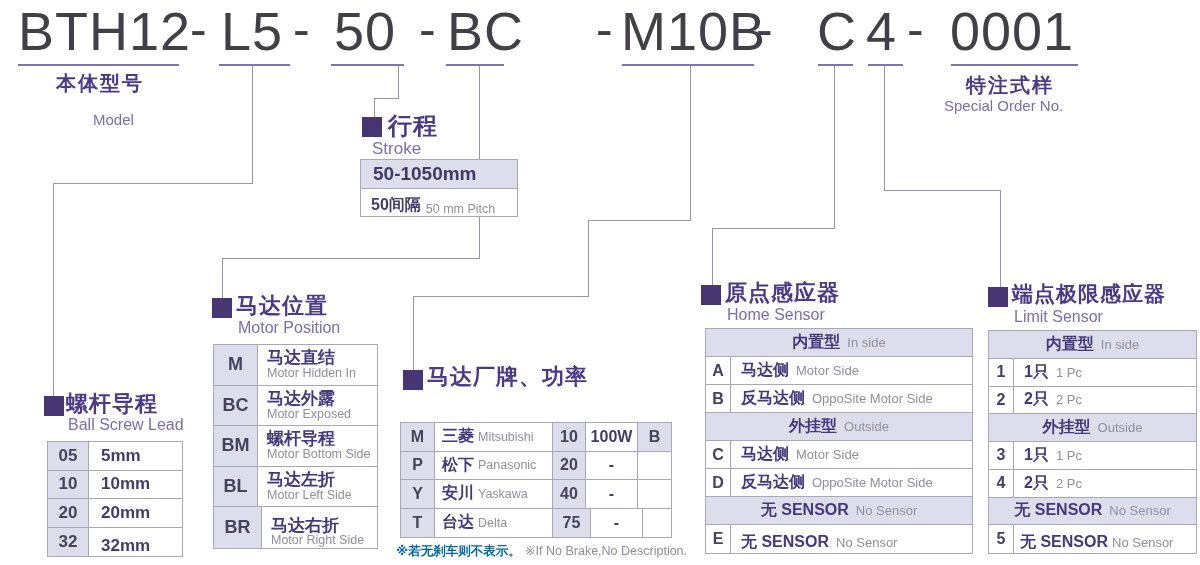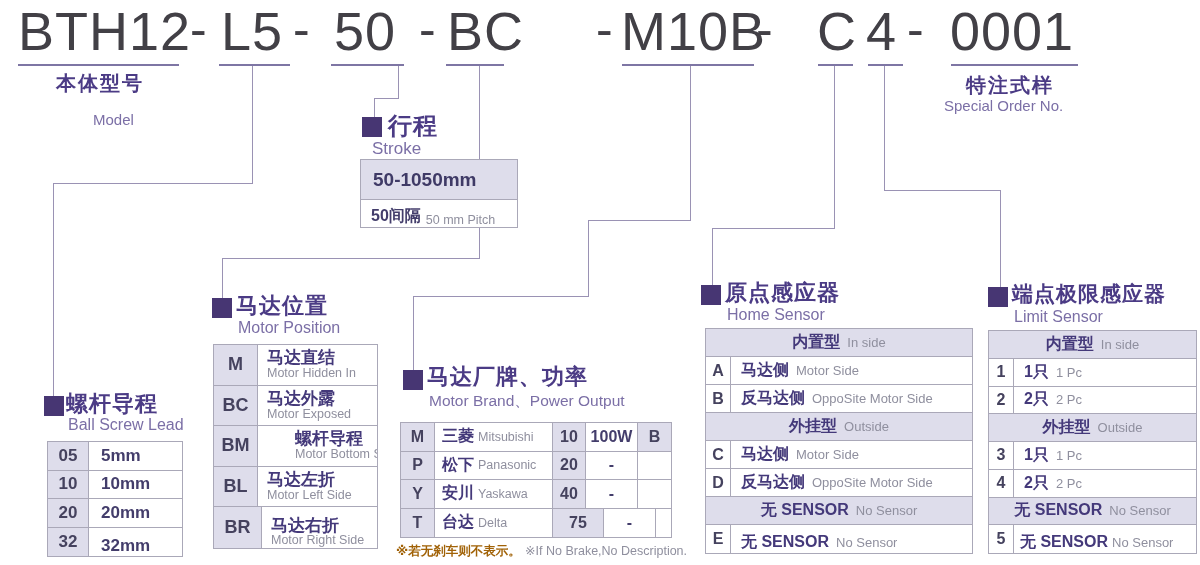--- a/index.html
+++ b/index.html
@@ -38,21 +38,21 @@
 
   
   .mb-cell{display:flex;align-items:center;height:100%;border-right:1px solid #aaa8b8;box-sizing:border-box;flex:0 0 auto;}
   .mb-center{justify-content:center;}
   .mb-last{border-right:none;}
 
   
   .s-hdr{justify-content:center;gap:7px;}
   .s-code{flex:0 0 25px;display:flex;align-items:center;justify-content:center;height:100%;border-right:1px solid #aaa8b8;box-sizing:border-box;font-size:16px;font-weight:bold;color:#45425e;}
   .s-val{padding-left:10px;display:flex;align-items:baseline;gap:7px;overflow:hidden;}
-  .note-cn{font-size:12.5px;font-weight:bold;color:#a16207;}
+  .note-cn{font-size:12.5px;font-weight:bold;color:#0369a1;}
   .note-en{font-size:12.5px;color:#8f8f9e;}
 </style>
 </head>
 <body>
 
 <div class="canvas">
 
   <div>
     <span class="seg" style="left:18px;">BTH12</span>
     <span class="hy" style="left:190px;">-</span>
@@ -107,21 +107,21 @@
   <div class="line" style="left:712px;top:228px;width:1px;height:58px;"></div>
 
   <div class="line" style="left:884px;top:66px;width:1px;height:124px;"></div>
   <div class="line" style="left:884px;top:190px;width:117px;height:1px;"></div>
   <div class="line" style="left:1000px;top:190px;width:1px;height:98px;"></div>
 
   <div class="mark" style="left:362px;top:117px;"></div>
   <div class="sec-cn" style="left:388px;top:110px;font-size:24px;">行程</div>
   <div class="sec-en" style="left:372px;top:139px;font-size:17px;">Stroke</div>
   <div class="tbl" style="left:360px;top:159px;width:158px;">
-    <div class="trow shade" style="height:40px;">
+    <div class="trow shade" style="height:29px;">
       <span class="valcell" style="font-size:19px;color:#3f3a66;">50-1050mm</span>
     </div>
     <div class="trow" style="height:27px;">
       <span class="valcell" style="font-size:16px;padding-left:10px;">50间隔</span>
       <span class="en-val" style="margin-left:5px;">50 mm Pitch</span>
     </div>
   </div>
 
   <div class="mark" style="left:44px;top:396px;"></div>
   <div class="sec-cn" style="left:66px;top:389px;">螺杆导程</div>
@@ -156,21 +156,21 @@
           <span class="mp-en" style="display:block;">Motor Hidden In</span>
         </span>
     </div>
     <div class="trow" style="height:40.5px;">
       <span class="codecell shade" style="width:44px;font-size:18px;">BC</span>
       <span class="mp-text">
           <span class="mp-cn" style="display:block;">马达外露</span>
           <span class="mp-en" style="display:block;">Motor Exposed</span>
         </span>
     </div>
-    <div class="trow" style="height:40.5px;gap:28px;">
+    <div class="trow" style="height:40.5px;">
       <span class="codecell shade" style="width:44px;font-size:18px;">BM</span>
       <span class="mp-text">
           <span class="mp-cn" style="display:block;">螺杆导程</span>
           <span class="mp-en" style="display:block;">Motor Bottom Side</span>
         </span>
     </div>
     <div class="trow" style="height:40.5px;">
       <span class="codecell shade" style="width:44px;font-size:18px;">BL</span>
       <span class="mp-text">
           <span class="mp-cn" style="display:block;">马达左折</span>
@@ -181,21 +181,20 @@
       <span class="codecell shade" style="width:48px;font-size:18px;">BR</span>
       <span class="mp-text">
           <span class="mp-cn" style="display:block;">马达右折</span>
           <span class="mp-en" style="display:block;">Motor Right Side</span>
         </span>
     </div>
   </div>
 
   <div class="mark" style="left:403px;top:370px;"></div>
   <div class="sec-cn" style="left:427px;top:362px;">马达厂牌、功率</div>
-  <div class="sec-en" style="left:429px;top:391px;font-size:15.5px;">Motor Brand、Power Output</div>
   <div class="tbl" style="left:400px;top:422px;width:272px;">
     <div class="trow" style="height:28.5px;">
       <span class="mb-cell mb-center shade" style="width:34px;">
           <span class="cn-val" style="font-weight:bold;color:#45425e;">M</span>
         </span>
       <span class="mb-cell" style="width:118px;padding-left:7px;gap:4px;">
           <span class="cn-val">三菱</span>
           <span class="en-val">Mitsubishi</span>
         </span>
       <span class="mb-cell mb-center shade" style="width:33px;">
@@ -245,21 +244,21 @@
         </span>
     </div>
     <div class="trow" style="height:28.5px;">
       <span class="mb-cell mb-center shade" style="width:34px;">
           <span class="cn-val" style="font-weight:bold;color:#45425e;">T</span>
         </span>
       <span class="mb-cell" style="width:118px;padding-left:7px;gap:4px;">
           <span class="cn-val">台达</span>
           <span class="en-val">Delta</span>
         </span>
-      <span class="mb-cell mb-center shade" style="width:51px;margin-top:13px;">
+      <span class="mb-cell mb-center shade" style="width:38px;margin-top:13px;">
           <span class="cn-val" style="color:#45425e;">75</span>
         </span>
       <span class="mb-cell mb-center" style="width:52px;">
           <span class="cn-val" style="color:#433d6b;">-</span>
         </span>
       <span class="mb-cell mb-center mb-last" style="width:33px;">
           <span class="cn-val"></span>
         </span>
     </div>
   </div>

